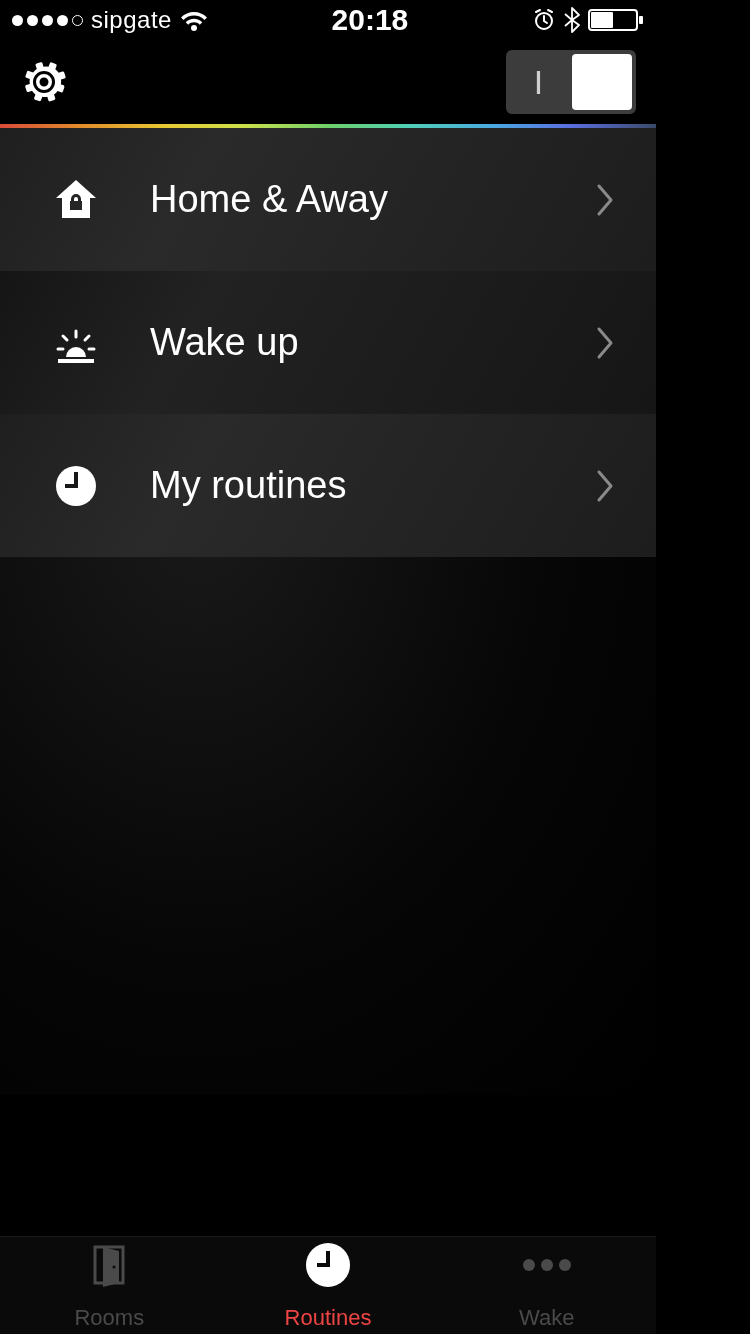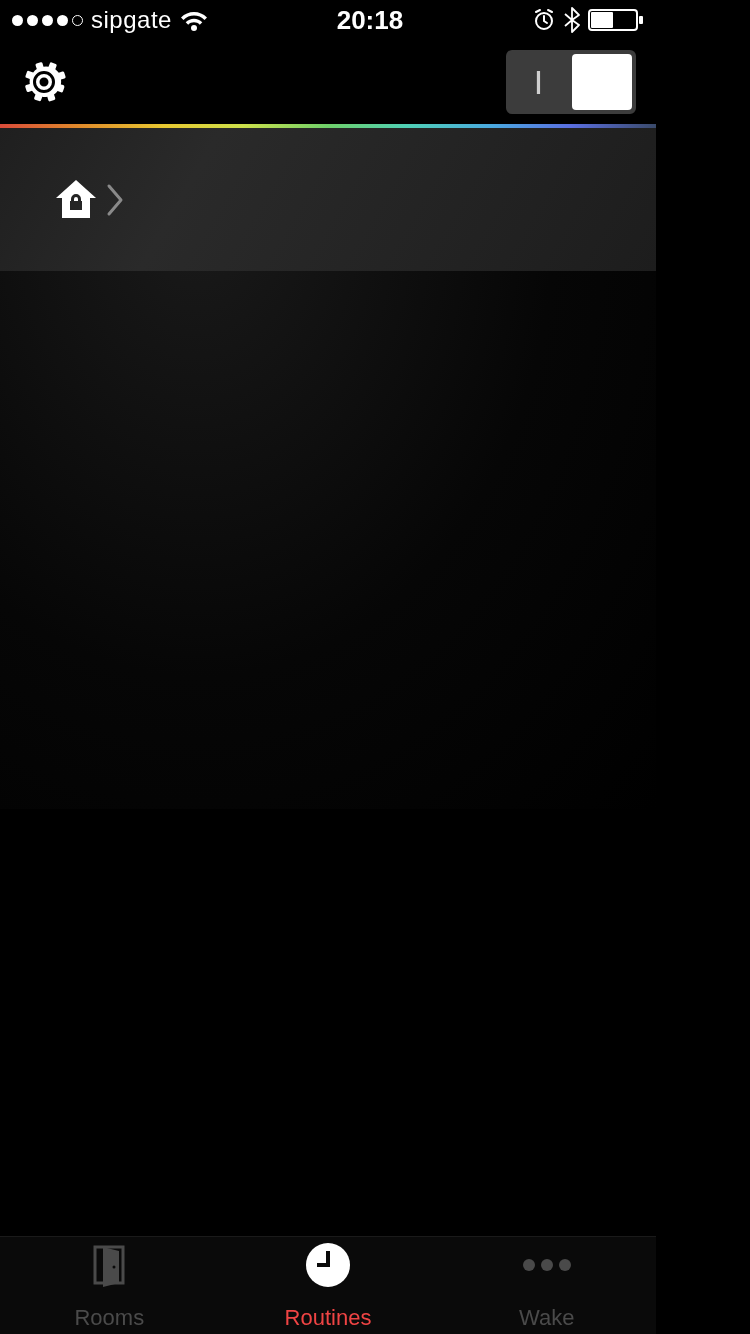--- a/index.html
+++ b/index.html
@@ -16,21 +16,21 @@
     font-size: 24px;
     font-weight: 500;
     background: #000;
   }
   .status-left, .status-right { display: flex; align-items: center; gap: 8px; }
   .signal-dots { display: flex; gap: 4px; align-items: center; }
   .signal-dot { width: 11px; height: 11px; border-radius: 50%; background: #fff; }
   .signal-dot.empty { background: transparent; border: 1.5px solid #fff; }
   .carrier { font-size: 24px; letter-spacing: 0.5px; }
   .wifi-icon svg { width: 28px; height: 22px; display:block; }
-  .clock { font-size: 26px; font-weight: 600; }
+  .clock { font-size: 30px; font-weight: 600; }
   .status-right svg { display:block; }
 
   
   .nav-bar {
     height: 84px;
     display: flex;
     align-items: center;
     justify-content: space-between;
     padding: 0 20px;
     background: #000;
@@ -217,29 +217,59 @@
 
   <div class="scroll">
     <div class="content">
 
       <div class="list-item">
         <span class="item-icon">
           <svg viewBox="0 0 48 48">
               <path fill="#fff" d="M24 4L4 22h6v20h28V22h6L24 4zm0 14a5 5 0 015 5v2h1v9H18v-9h1v-2a5 5 0 015-5zm0 3a2 2 0 00-2 2v2h4v-2a2 2 0 00-2-2z"></path>
             </svg>
         </span>
+        <span class="item-label">Home &amp; Away</span>
         <span class="chevron">
           <svg viewBox="0 0 20 34">
               <path d="M3 3l12 14L3 31" fill="none" stroke="#8a8a8a" stroke-width="3" stroke-linecap="round" stroke-linejoin="round"></path>
             </svg>
         </span>
       </div>
 
-
-
+      <div class="list-item">
+        <span class="item-icon">
+          <svg viewBox="0 0 48 48">
+              <path fill="#fff" d="M24 28a10 10 0 00-10 10h20a10 10 0 00-10-10z"></path>
+              <rect x="6" y="40" width="36" height="4" fill="#fff"></rect>
+              <path stroke="#fff" stroke-width="3" stroke-linecap="round" d="M24 12v6M11 17l4 4M37 17l-4 4M6 30h5M42 30h-5"></path>
+            </svg>
+        </span>
+        <span class="item-label">Wake up</span>
+        <span class="chevron">
+          <svg viewBox="0 0 20 34">
+              <path d="M3 3l12 14L3 31" fill="none" stroke="#8a8a8a" stroke-width="3" stroke-linecap="round" stroke-linejoin="round"></path>
+            </svg>
+        </span>
+      </div>
+
+
+      <div class="list-item">
+        <span class="item-icon">
+          <svg viewBox="0 0 48 48">
+              <circle cx="24" cy="24" r="20" fill="#fff"></circle>
+              <path d="M24 12v12h-9" stroke="#181818" stroke-width="4" fill="none" stroke-linecap="square"></path>
+            </svg>
+        </span>
+        <span class="item-label">My routines</span>
+        <span class="chevron">
+          <svg viewBox="0 0 20 34">
+              <path d="M3 3l12 14L3 31" fill="none" stroke="#8a8a8a" stroke-width="3" stroke-linecap="round" stroke-linejoin="round"></path>
+            </svg>
+        </span>
+      </div>
 
     </div>
     <div class="below"></div>
   </div>
 
   <div class="tab-bar">
     <div class="tab">
       <span class="tab-icon">
         <svg width="40" height="44" viewBox="0 0 40 44">
             <rect x="6" y="4" width="28" height="36" fill="none" stroke="#4a4a4a" stroke-width="3"></rect>

